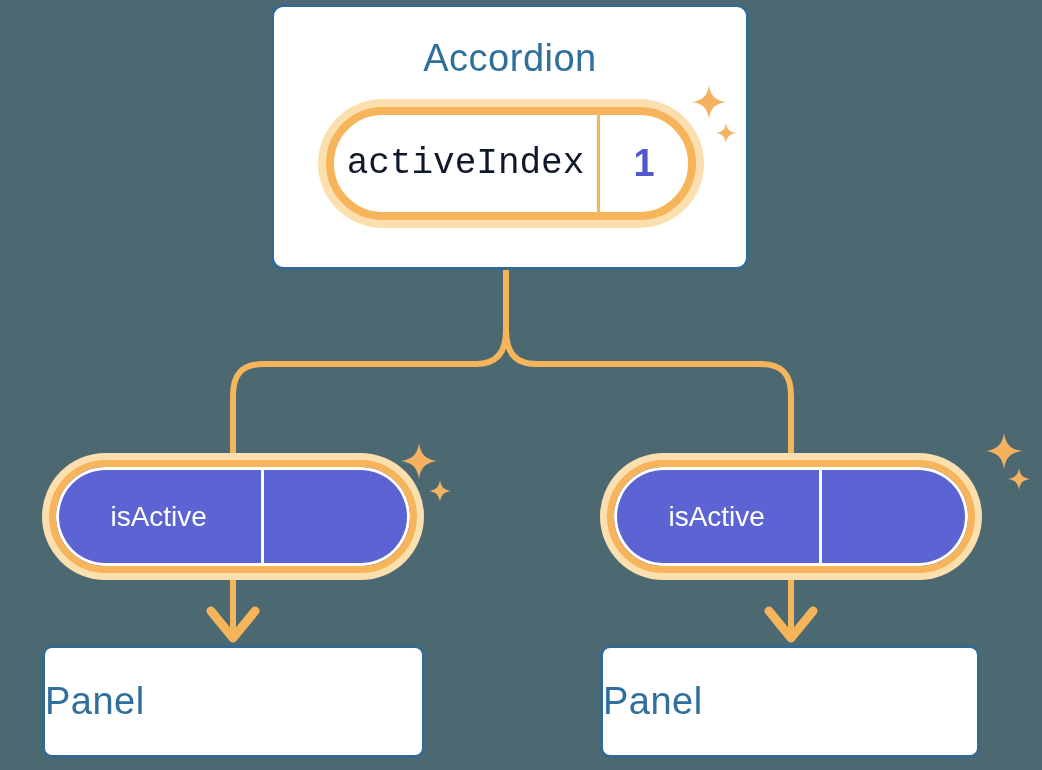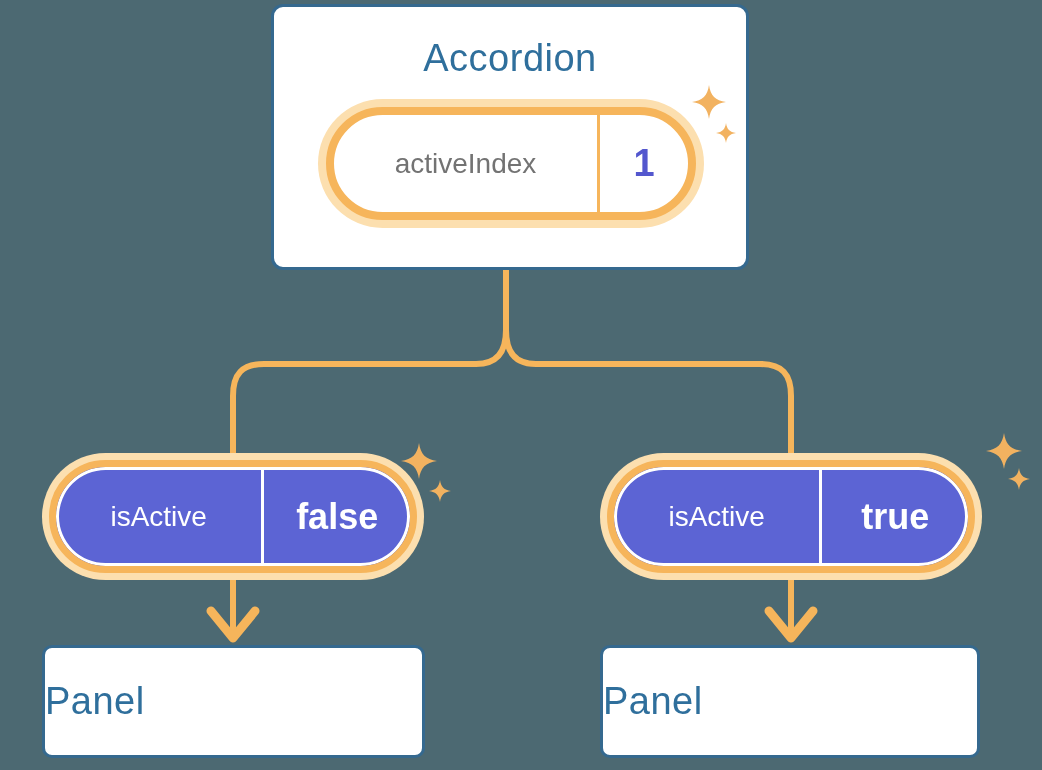--- a/index.html
+++ b/index.html
@@ -64,22 +64,23 @@
     border: 8px solid #F6B55B;
     border-radius: 999px;
     box-shadow: 0 0 0 8px #FCDFAF;
     display: flex;
     align-items: stretch;
     overflow: hidden;
   }
   .state-pill .pill-label {
     flex: 1;
     display: flex; align-items: center; justify-content: center;
-    color: #737373;
-    font-size: 28px;
+    color: #0f172a;
+    font-size: 36px;
+    font-family: Liberation Mono, monospace;
   }
   .state-pill .pill-divider { width: 3px; background: #F6B55B; }
   .state-pill .pill-value {
     width: 88px;
     display: flex; align-items: center; justify-content: center;
     color: #5357CE;
     font-size: 38px;
     font-weight: 700;
   }
 
@@ -139,27 +140,25 @@
     <div class="state-pill">
       <div class="pill-label">activeIndex</div>
       <div class="pill-divider"></div>
       <div class="pill-value">1</div>
     </div>
   </div>
 
   <div class="prop-pill left">
     <div class="pill-label">isActive</div>
     <div class="pill-divider"></div>
-    <div class="pill-value">false</div>
   </div>
 
   <div class="prop-pill right">
     <div class="pill-label">isActive</div>
     <div class="pill-divider"></div>
-    <div class="pill-value">true</div>
   </div>
 
   <div class="card panel-card left">
     <div class="card-title">Panel</div>
   </div>
   <div class="card panel-card right">
     <div class="card-title">Panel</div>
   </div>
 
   <svg class="layer decor" viewBox="0 0 1042 770" aria-hidden="true">

